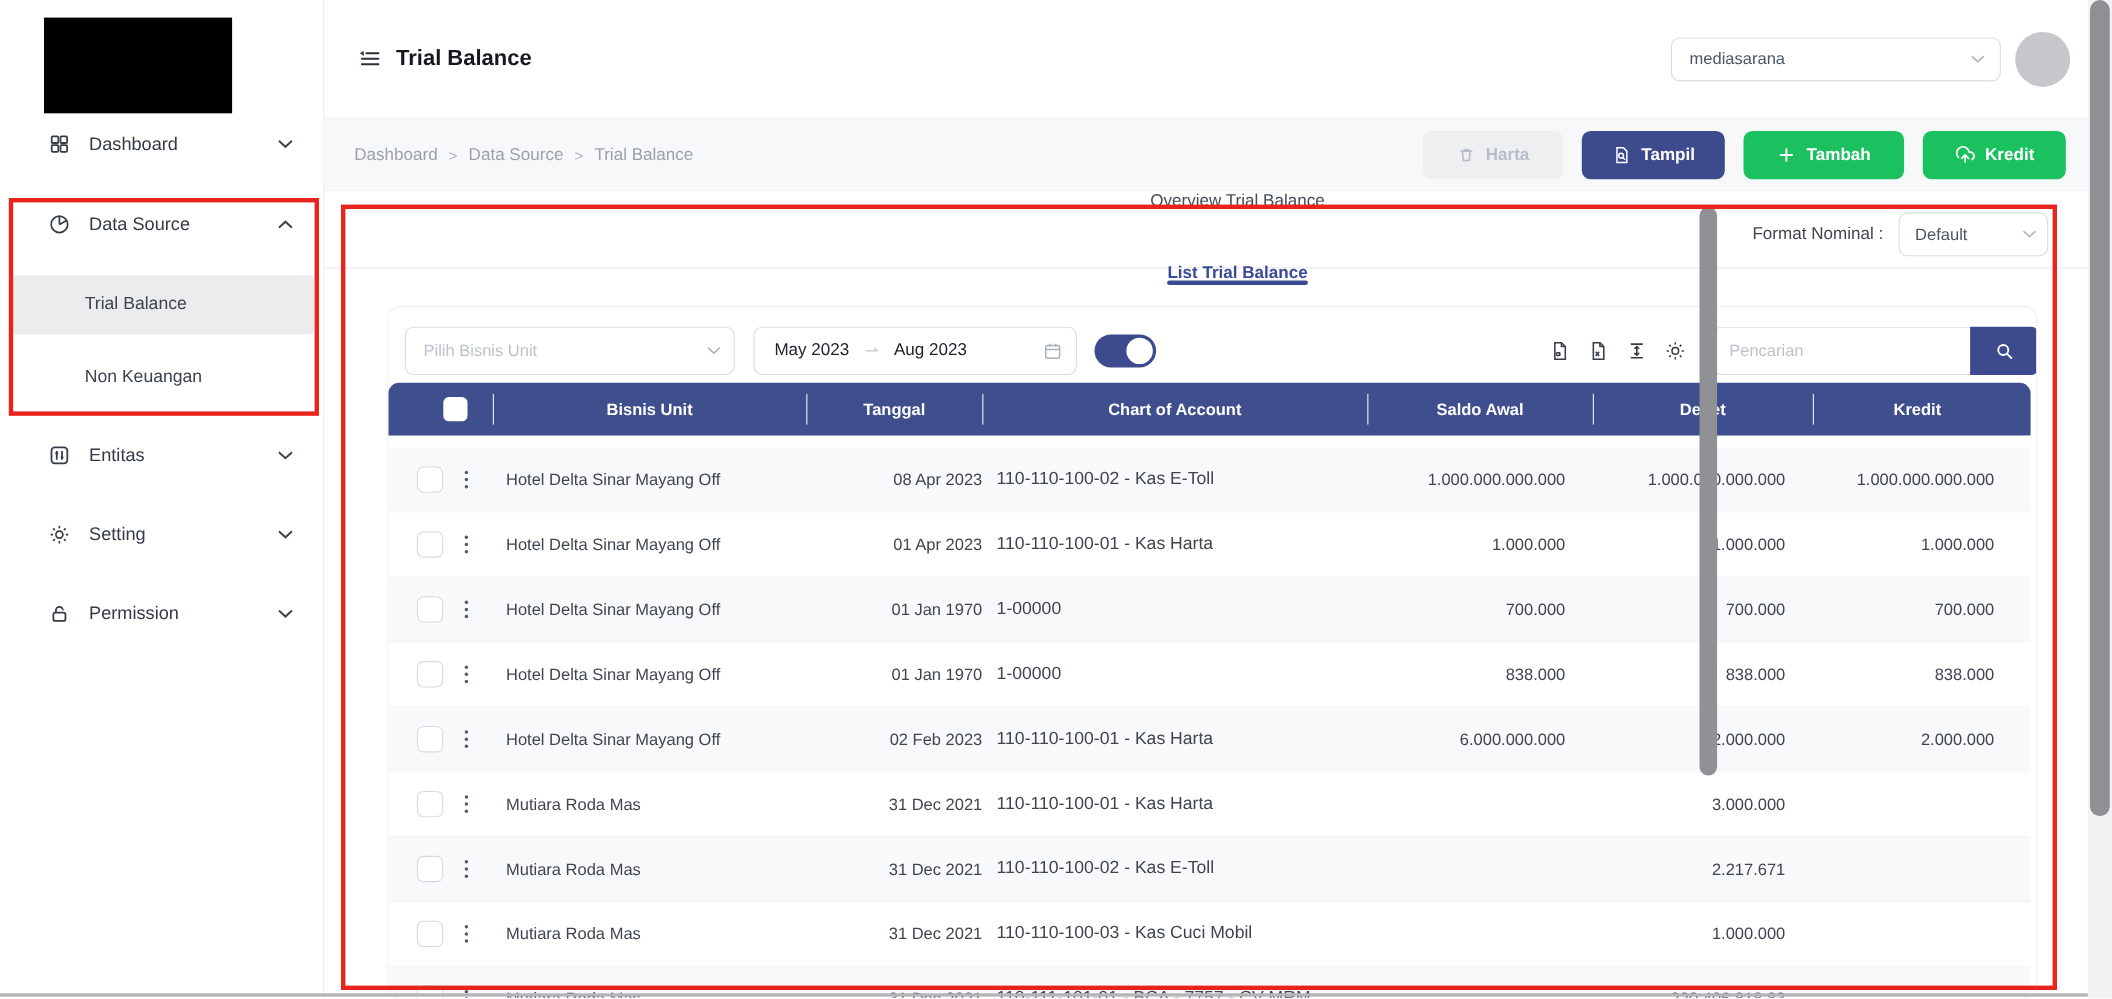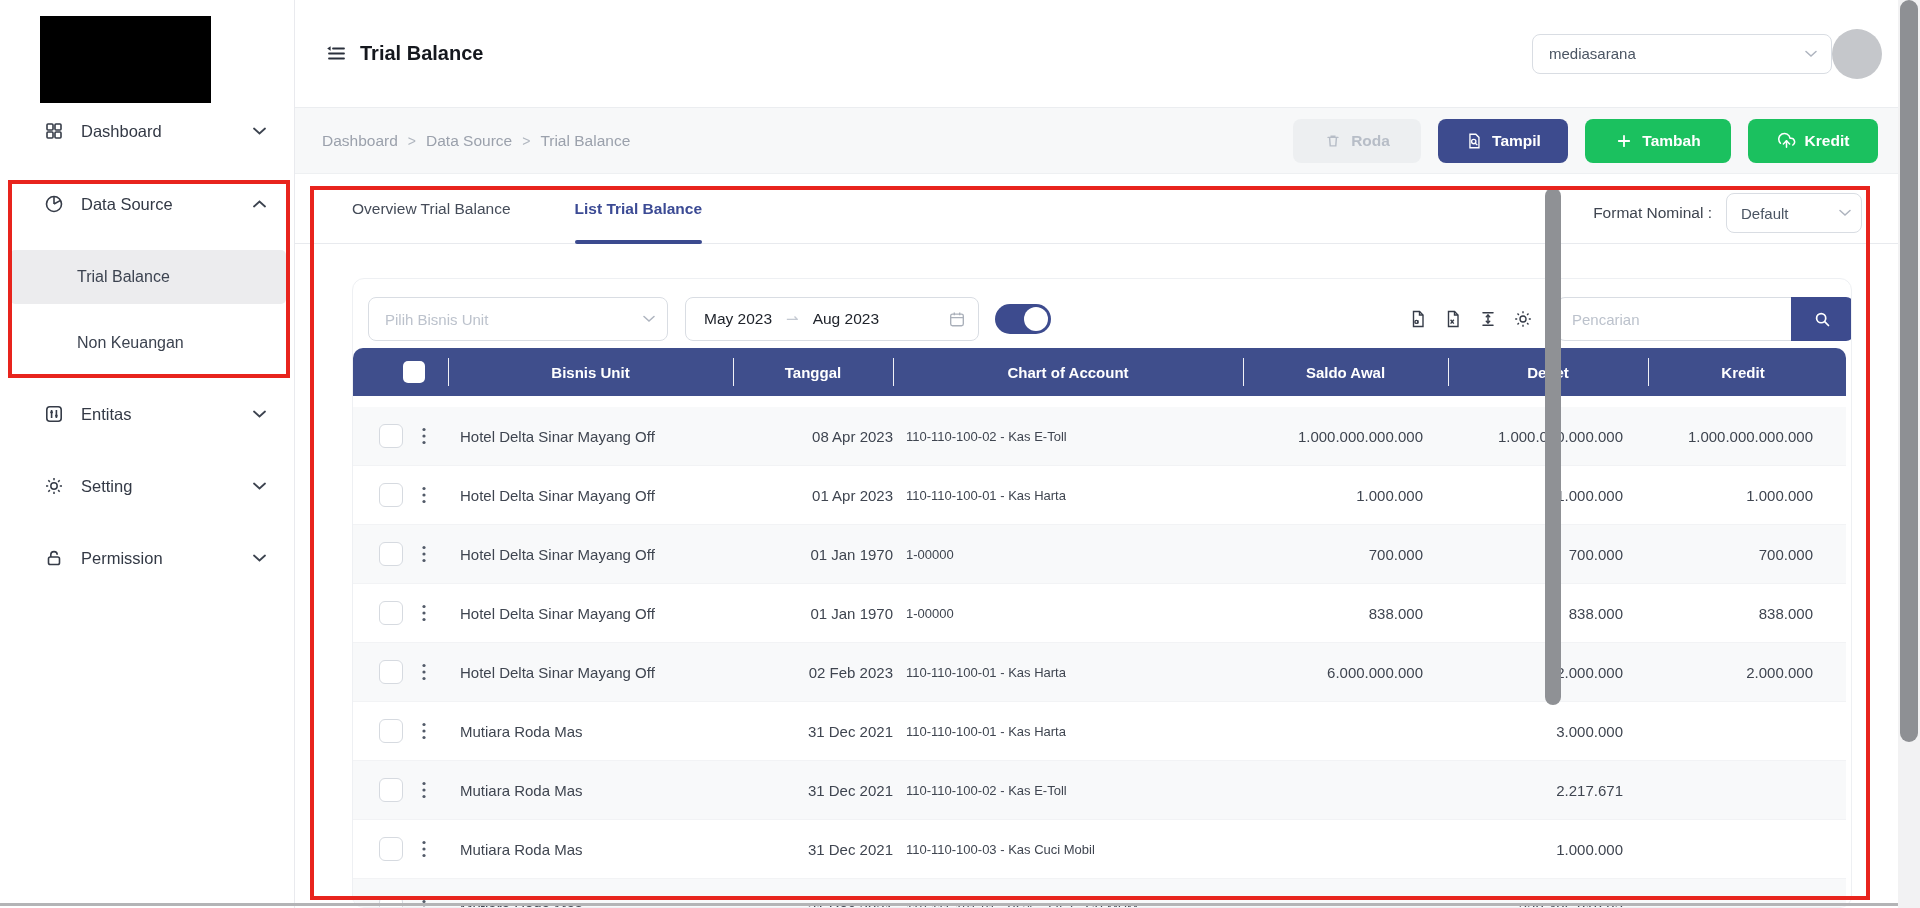--- a/index.html
+++ b/index.html
@@ -20,21 +20,21 @@
   .sub-item{display:flex;align-items:center;height:54px;margin:0 8px 0 10px;padding-left:67px;
             font-size:16px;color:#3c4350;cursor:pointer;border-radius:5px;}
   .sub-item.sel{background:#ececee;}
 
   
   .topbar{position:absolute;left:295px;top:0;width:1603px;height:108px;background:#fff;
           border-bottom:1px solid #ebedf0;box-sizing:border-box;display:flex;align-items:center;}
   .pagetitle-wrap{display:flex;align-items:center;margin-left:30px;}
   .pagetitle-wrap .ico{color:#2a303c;margin-right:14px;}
   .pagetitle{font-size:20px;font-weight:bold;color:#15181e;}
-  .top-right{margin-left:auto;display:flex;align-items:center;gap:0;padding-right:16px;}
+  .top-right{margin-left:auto;display:flex;align-items:center;gap:13px;padding-right:16px;}
   .select-box{height:40px;border:1px solid #d9dde3;border-radius:8px;background:#fff;
               display:flex;align-items:center;box-sizing:border-box;cursor:pointer;}
   .ws-select{width:300px;padding:0 14px 0 16px;}
   .select-box .val{font-size:15px;color:#4b5563;}
   .select-box .chev{margin-left:auto;color:#aeb4bf;}
   .avatar{width:50px;height:50px;border-radius:50%;background:#c5c7cb;}
 
   
   .band{position:absolute;left:295px;top:108px;width:1603px;height:66px;background:#f7f8f9;
         border-bottom:1px solid #eef0f2;box-sizing:border-box;display:flex;align-items:center;}
@@ -45,21 +45,21 @@
   .btn{height:44px;border-radius:8px;display:flex;align-items:center;justify-content:center;
        gap:9px;font-size:15.5px;font-weight:600;cursor:pointer;box-sizing:border-box;}
   .btn-disabled{width:128px;background:#edeff1;color:#b7bdc7;cursor:default;}
   .btn-indigo{width:130px;background:#3d4b8e;color:#fff;}
   .btn-green1{width:146px;background:#1bc15f;color:#fff;}
   .btn-green2{width:130px;background:#1bc15f;color:#fff;}
 
   
   .main{position:absolute;left:295px;top:174px;width:1603px;height:734px;background:#fff;}
   .tabs-row{position:absolute;left:0;top:0;width:100%;height:70px;border-bottom:1px solid #e8eaee;
-            box-sizing:border-box;display:flex;align-items:center;padding-left:57px;gap:64px;}
+            box-sizing:border-box;display:flex;align-items:center;padding-left:57px;gap:48px;flex-direction:column;}
   .tab{height:100%;display:flex;align-items:center;position:relative;font-size:15.5px;
        color:#454c59;cursor:pointer;}
   .tab.active{color:#3b4a94;font-weight:600;}
   .tab.active::after{content:"";position:absolute;left:0;right:0;bottom:-1px;height:4px;
        background:#3b4a8f;border-radius:2px;}
   .fmt-wrap{position:absolute;top:19px;right:36px;display:flex;align-items:center;gap:14px;}
   .fmt-label{font-size:15.5px;color:#3f4550;}
   .fmt-select{width:136px;padding:0 10px 0 14px;}
 
   
@@ -94,21 +94,21 @@
   .rows{position:absolute;left:0;top:128px;width:1493px;}
   .trow{height:58px;border-bottom:1px solid #f2f3f5;background:#fff;}
   .trow.alt{background:#f8f9fa;}
   .cell-sel{display:flex;align-items:center;height:100%;}
   .cb{width:24px;height:24px;border:1.5px solid #d6dae0;border-radius:6px;background:#fff;
       box-sizing:border-box;margin-left:26px;cursor:pointer;flex:0 0 auto;}
   .cb-head{width:22px;height:22px;border-radius:5px;background:#fff;margin-left:27px;cursor:pointer;}
   .kebab{margin-left:19px;cursor:pointer;color:#525a68;}
   .c-unit{padding-left:12px;font-size:15px;color:#3f4550;}
   .c-date{text-align:right;font-size:15px;color:#3f4550;}
-  .c-coa{padding-left:13px;font-size:13px;color:#3f4550;}
+  .c-coa{padding-left:13px;font-size:16px;color:#3f4550;}
   .c-num{text-align:right;padding-right:25px;font-size:15px;color:#3f4550;}
 
   
   .inner-scroll{position:absolute;left:1545px;top:188px;width:16px;height:517px;background:#8f9195;
                 border-radius:8px;z-index:6;}
   .outer-scroll{position:absolute;right:0;top:0;width:22px;height:908px;background:#f2f2f3;z-index:7;}
   .outer-thumb{position:absolute;left:2px;top:0;width:18px;height:742px;background:#8e9094;border-radius:9px;}
   .winline{position:absolute;left:0;top:903px;width:1898px;height:3px;background:#b4b4b6;z-index:8;}
   .anno{position:absolute;border:4px solid #e8241d;box-sizing:border-box;z-index:9;pointer-events:none;}
   .anno-side{left:8px;top:180px;width:282px;height:198px;}
@@ -242,21 +242,21 @@
       <span class="sep">&gt;</span>
       <span class="last">Trial Balance</span>
     </div>
     <div class="band-btns">
       <div class="btn btn-disabled">
         <span>
           <svg width="18" height="18" viewBox="0 0 20 20" fill="none" stroke="currentColor" stroke-width="1.6" stroke-linecap="round">
               <path d="M4.5 6h11M8 6V4.6h4V6M6.2 6l.7 9.4h6.2L13.8 6"></path>
             </svg>
         </span>
-        <span>Roda</span>
+        <span>Harta</span>
       </div>
       <div class="btn btn-indigo">
         <span>
           <svg width="18" height="18" viewBox="0 0 20 20" fill="none" stroke="currentColor" stroke-width="1.5">
               <path d="M5.5 2.5h6.5l3.5 3.5v11.5h-10z"></path>
               <circle cx="9.7" cy="10.6" r="2.4"></circle>
               <path d="M11.5 12.4l2.2 2.2"></path>
             </svg>
         </span>
         <span>Tampil</span>

